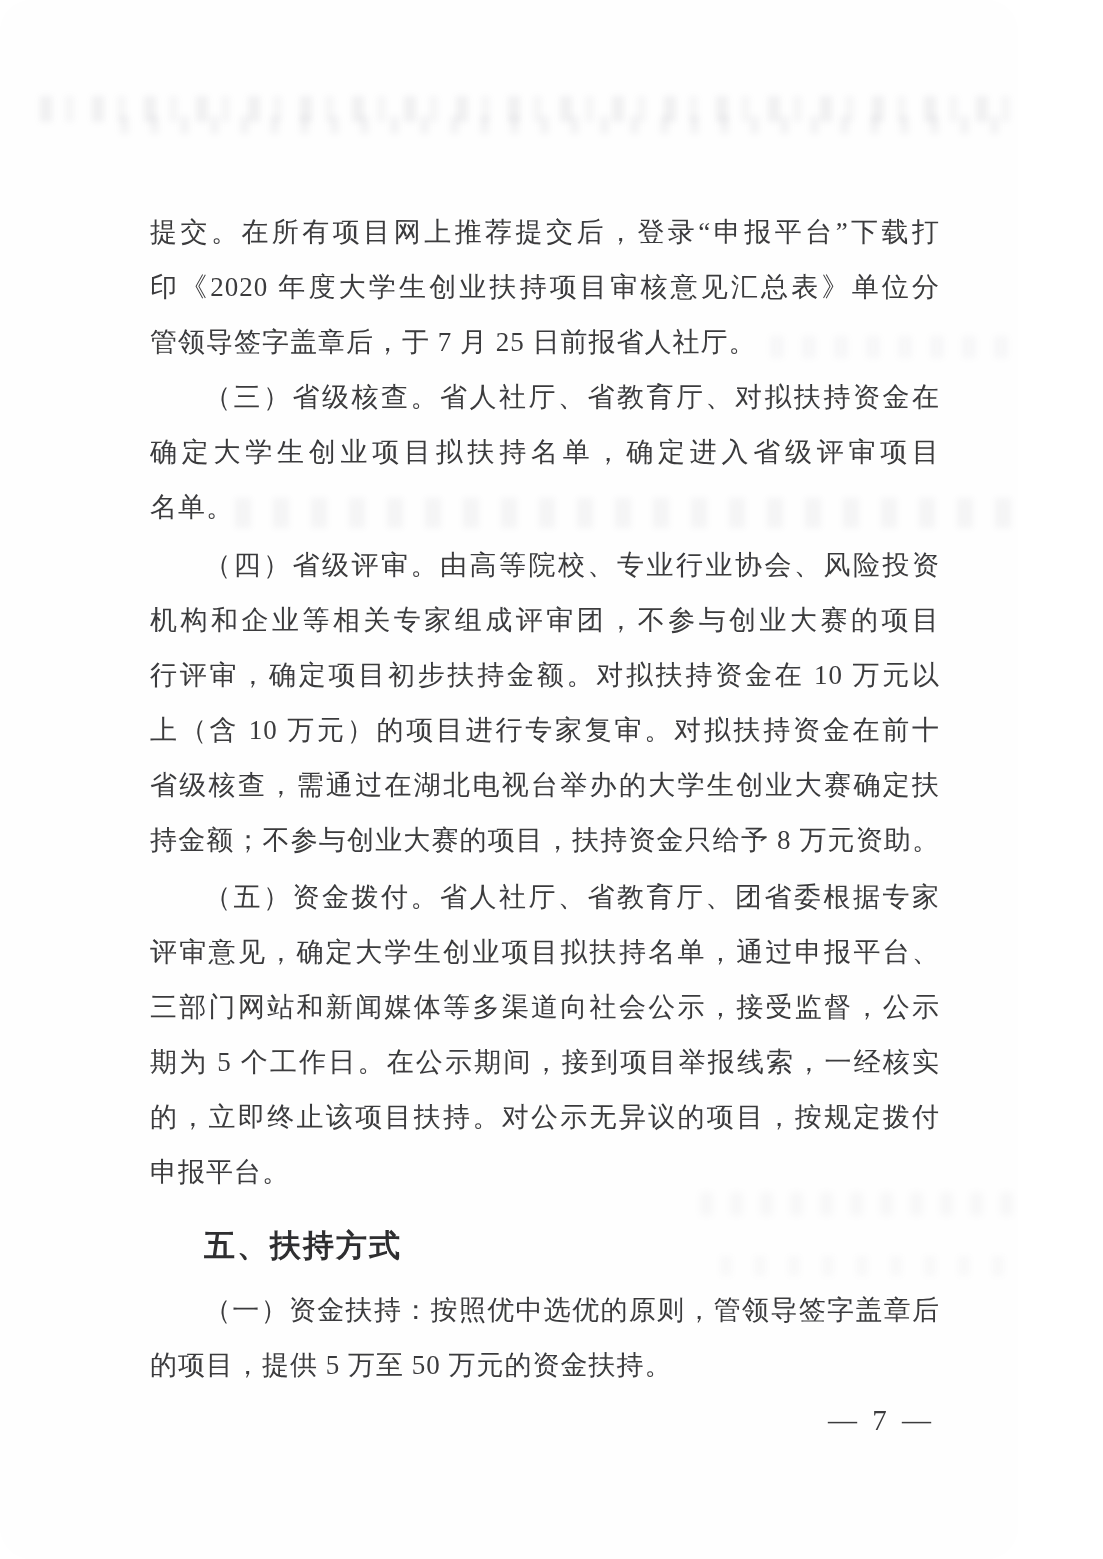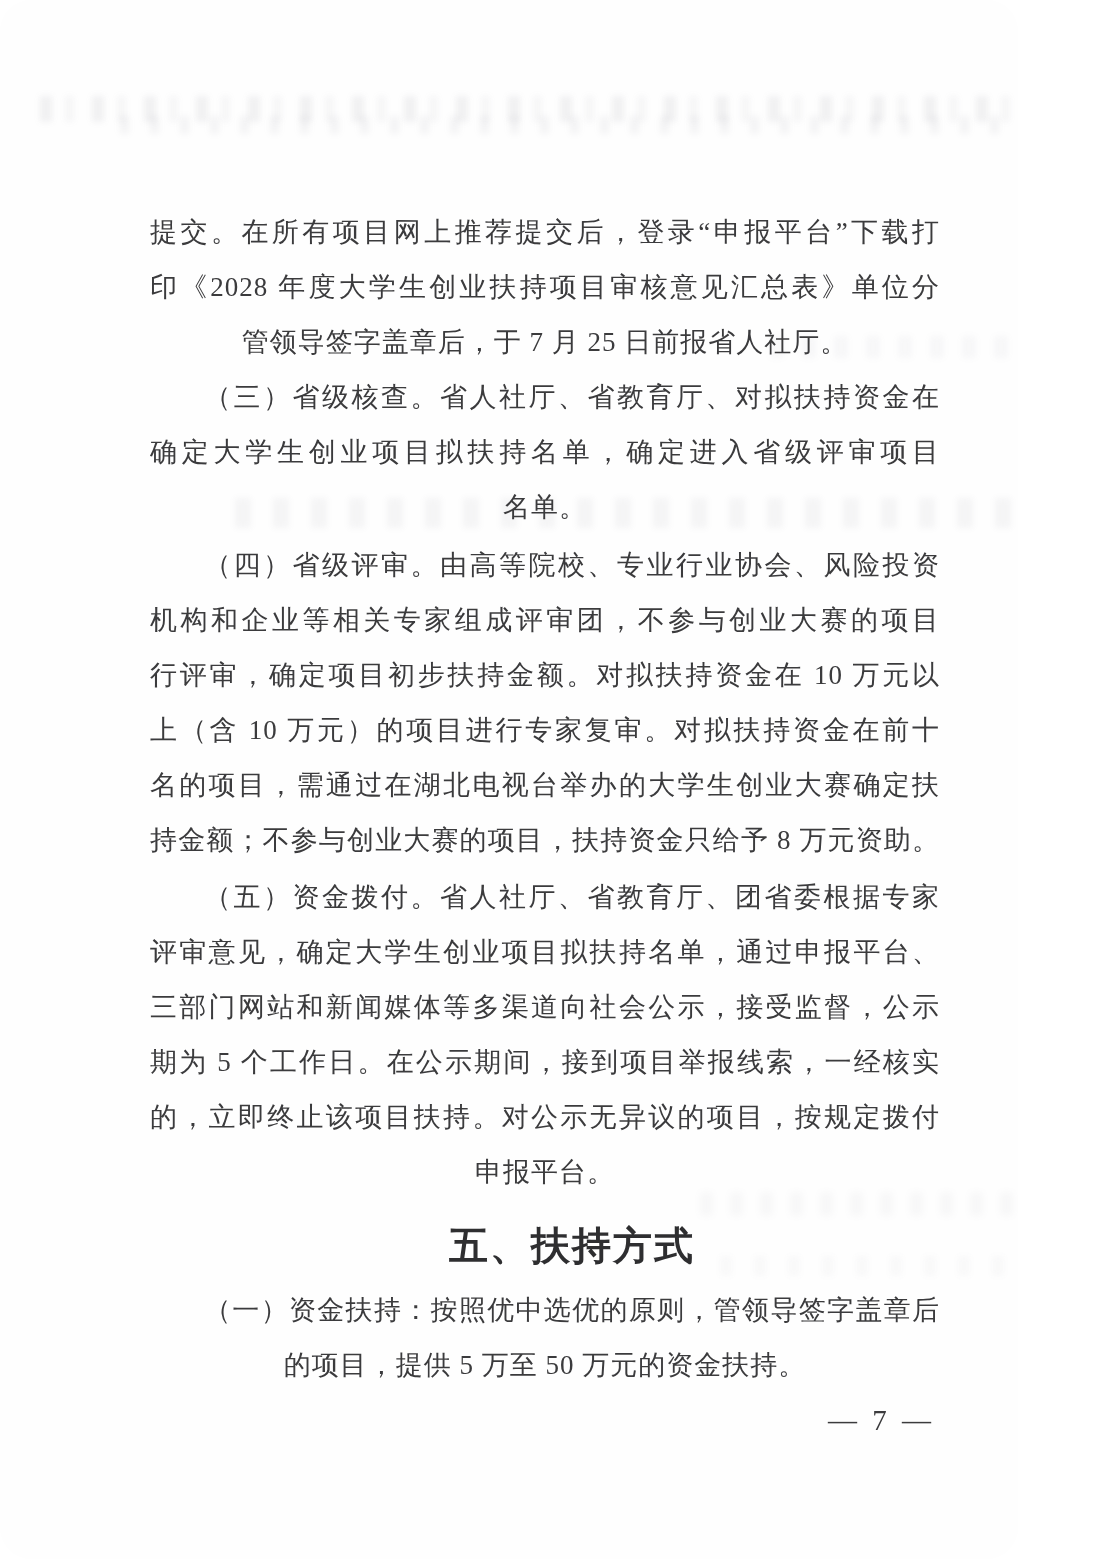--- a/index.html
+++ b/index.html
@@ -69,36 +69,35 @@
     font-size: 27px;
     line-height: 55px;
     letter-spacing: 1px;
   }
   .line {
     position: absolute;
     left: 0;
     width: 790px;
     height: 55px;
     white-space: nowrap;
-    text-align: center;
   }
   .line.justify {
     text-align: justify;
     text-align-last: justify;
     white-space: normal;
     overflow: hidden;
   }
   .line.indent {
     padding-left: 54px;
     width: 736px;
   }
   .line.heading {
     font-family: "Liberation Sans", "DejaVu Sans", sans-serif;
     font-weight: bold;
-    font-size: 39px;
+    font-size: 31px;
     color: #2e2e30;
     letter-spacing: 2px;
   }
   .page-number {
     position: absolute;
     left: 828px;
     top: 1398px;
     width: 160px;
     height: 45px;
     line-height: 45px;
@@ -116,30 +115,30 @@
 
   <div class="scan-artifact artifact-top-1"></div>
   <div class="scan-artifact artifact-top-2"></div>
   <div class="scan-artifact artifact-right-1"></div>
   <div class="scan-artifact artifact-mid-1"></div>
   <div class="scan-artifact artifact-low-1"></div>
   <div class="scan-artifact artifact-low-2"></div>
 
   <div class="textblock">
     <div class="line justify" style="top:205px">提交。在所有项目网上推荐提交后，登录“申报平台”下载打</div>
-    <div class="line justify" style="top:260px">印《2028 年度大学生创业扶持项目审核意见汇总表》单位分</div>
+    <div class="line justify" style="top:260px">印《2020 年度大学生创业扶持项目审核意见汇总表》单位分</div>
     <div class="line" style="top:315px">管领导签字盖章后，于 7 月 25 日前报省人社厅。</div>
     <div class="line justify indent" style="top:370px">（三）省级核查。省人社厅、省教育厅、对拟扶持资金在</div>
     <div class="line justify" style="top:425px">确定大学生创业项目拟扶持名单，确定进入省级评审项目</div>
     <div class="line" style="top:480px">名单。</div>
     <div class="line justify indent" style="top:538px">（四）省级评审。由高等院校、专业行业协会、风险投资</div>
     <div class="line justify" style="top:593px">机构和企业等相关专家组成评审团，不参与创业大赛的项目</div>
     <div class="line justify" style="top:648px">行评审，确定项目初步扶持金额。对拟扶持资金在 10 万元以</div>
     <div class="line justify" style="top:703px">上（含 10 万元）的项目进行专家复审。对拟扶持资金在前十</div>
-    <div class="line justify" style="top:758px">名的项目，需通过在湖北电视台举办的大学生创业大赛确定扶</div>
+    <div class="line justify" style="top:758px">省级核查，需通过在湖北电视台举办的大学生创业大赛确定扶</div>
     <div class="line justify" style="top:813px">持金额；不参与创业大赛的项目，扶持资金只给予 8 万元资助。</div>
     <div class="line justify indent" style="top:870px">（五）资金拨付。省人社厅、省教育厅、团省委根据专家</div>
     <div class="line justify" style="top:925px">评审意见，确定大学生创业项目拟扶持名单，通过申报平台、</div>
     <div class="line justify" style="top:980px">三部门网站和新闻媒体等多渠道向社会公示，接受监督，公示</div>
     <div class="line justify" style="top:1035px">期为 5 个工作日。在公示期间，接到项目举报线索，一经核实</div>
     <div class="line justify" style="top:1090px">的，立即终止该项目扶持。对公示无异议的项目，按规定拨付</div>
     <div class="line" style="top:1145px">申报平台。</div>
     <div class="line heading indent" style="top:1218px">五、扶持方式</div>
     <div class="line justify indent" style="top:1283px">（一）资金扶持：按照优中选优的原则，管领导签字盖章后</div>
     <div class="line" style="top:1338px">的项目，提供 5 万至 50 万元的资金扶持。</div>

